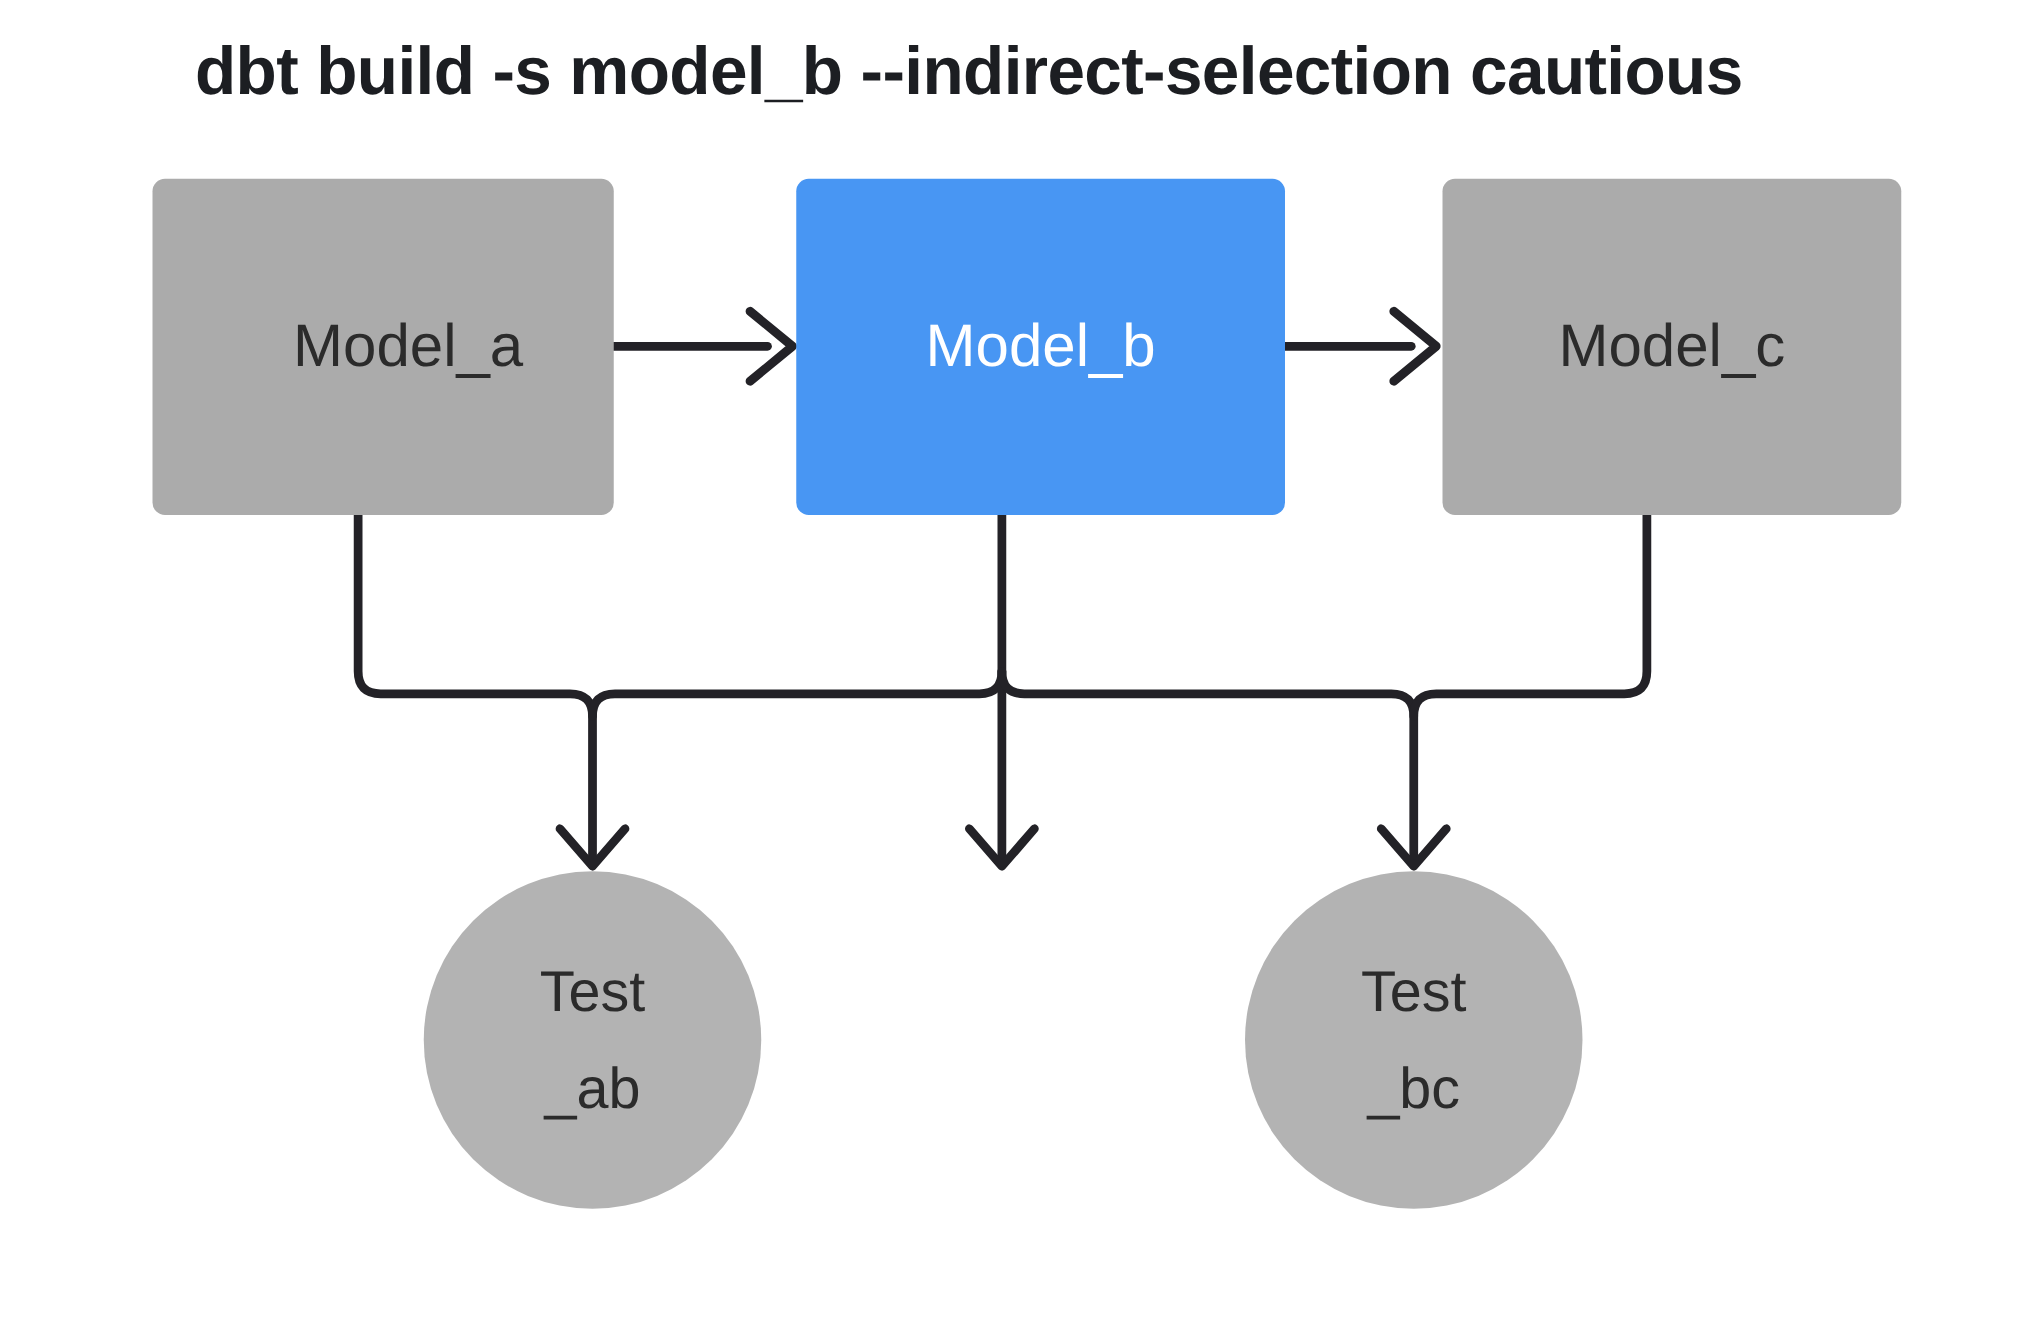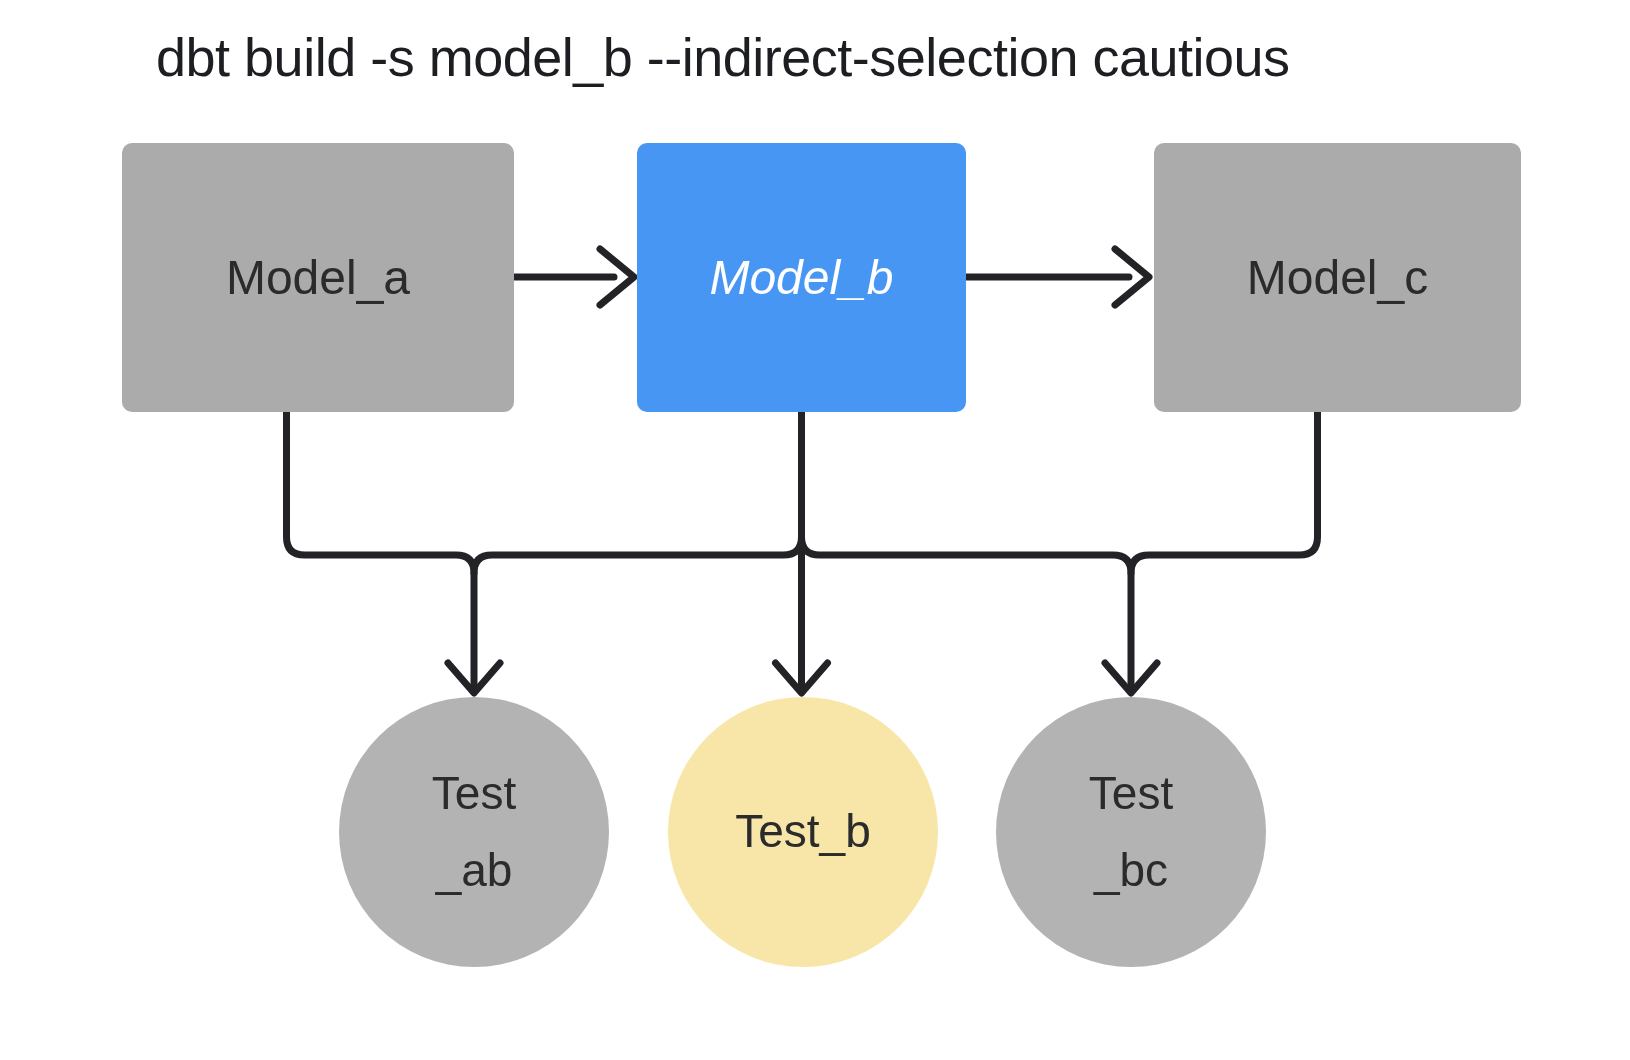--- a/index.html
+++ b/index.html
@@ -13,21 +13,21 @@
     width: 1630px;
     height: 1060px;
     background: var(--background, #ffffff);
     overflow: hidden;
   }
   .title {
     position: absolute;
     left: 156px;
     top: 26px;
     font-size: 54px;
-    font-weight: 400;
+    font-weight: 700;
     letter-spacing: -0.5px;
     color: var(--title-text, #1c1e22);
     white-space: nowrap;
   }
   .edges-svg {
     position: absolute;
     left: 0;
     top: 0;
     width: 1630px;
     height: 1060px;
@@ -48,22 +48,22 @@
     align-items: center;
     justify-content: center;
     font-size: 48px;
     background: var(--model-fill, #ababab);
     color: var(--model-text, #2b2b2b);
   }
   .model-node.selected {
     background: var(--selected-model-fill, #4896f3);
     color: var(--selected-model-text, #ffffff);
   }
-  #model-a { left: 122px; width: 392px; }
-  #model-b { left: 637px; width: 329px; font-style: italic; }
+  #model-a { left: 122px; width: 329px; padding-left: 40px; }
+  #model-b { left: 637px; width: 391px; }
   #model-c { left: 1154px; width: 367px; }
   .test-node {
     position: absolute;
     top: 697px;
     width: 270px;
     height: 270px;
     border-radius: 50%;
     display: flex;
     flex-direction: column;
     align-items: center;
@@ -119,22 +119,18 @@
     <span class="label-line">Model_b</span>
   </div>
   <div id="model-c" class="model-node">
     <span class="label-line">Model_c</span>
   </div>
 
   <div id="test-ab" class="test-node">
     <span class="label-line">Test</span>
     <span class="label-line">_ab</span>
   </div>
-  <div id="test-b" class="test-node selected">
-    <span class="label-line">Test_b</span>
-
-  </div>
   <div id="test-bc" class="test-node">
     <span class="label-line">Test</span>
     <span class="label-line">_bc</span>
   </div>
 
 </div>
 
 </body></html>

